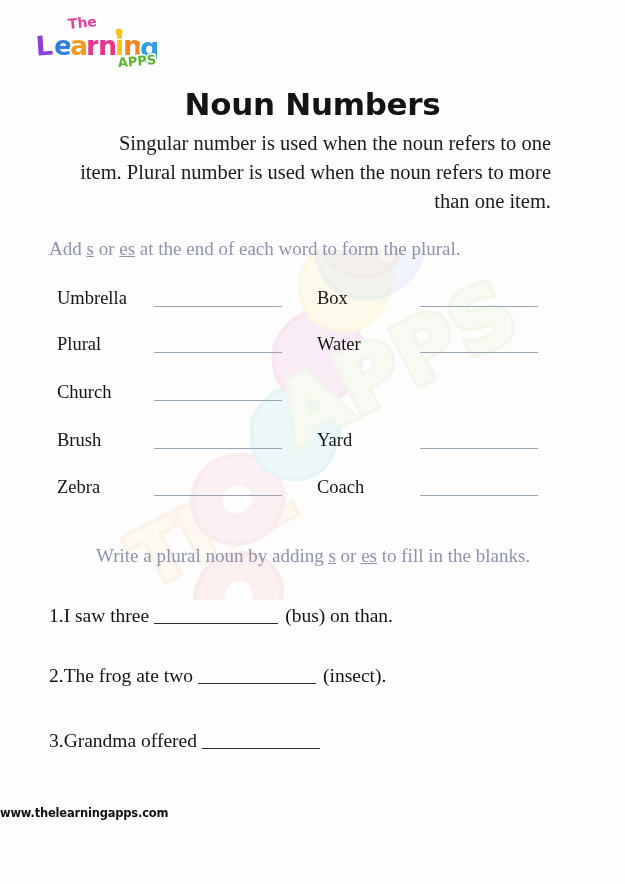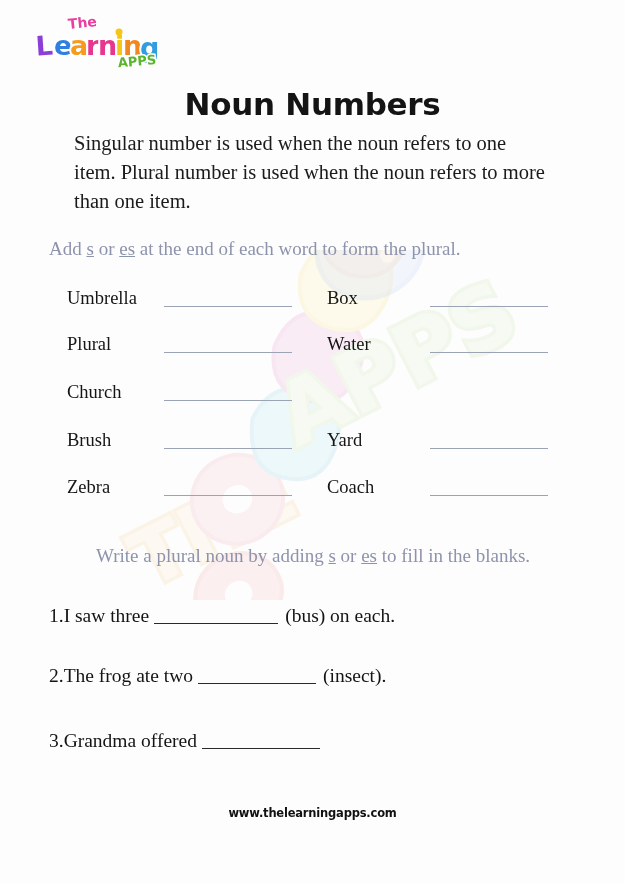--- a/index.html
+++ b/index.html
@@ -61,21 +61,21 @@
     z-index: 3;
     margin-top: 12px;
   }
 
   
   .intro {
     position: absolute;
     left: 74px;
     top: 129px;
     width: 477px;
-    text-align: left;
+    text-align: right;
     font-family: "Liberation Serif", serif;
     font-size: 20.5px;
     line-height: 29px;
     color: #1b1b1b;
     z-index: 3;
   }
 
   
   .instruction {
     position: absolute;
@@ -94,21 +94,20 @@
     position: absolute;
     left: 0; top: 0; right: 0; bottom: 0;
     z-index: 3;
     pointer-events: none;
   }
   .word-row {
     position: absolute;
     display: flex;
     align-items: center;
     pointer-events: auto;
-    margin-left: 10px;
   }
   .word-label {
     font-family: "Liberation Serif", serif;
     font-size: 18.5px;
     color: #151515;
     white-space: nowrap;
   }
   .blank-line {
     border-bottom: 1.4px solid #9aa4b4;
     height: 1px;
@@ -144,21 +143,20 @@
   }
   #question-1 { top: 605px; }
   #question-2 { top: 665px; }
   #question-3 { top: 730px; }
 
   
   .footer {
     position: absolute;
     left: 0; right: 0;
     top: 806px;
-    text-align: center;
     font-family: "DejaVu Sans", sans-serif;
     font-size: 11.5px;
     font-weight: bold;
     letter-spacing: -0.2px;
     color: #111111;
     z-index: 3;
   }
 </style>
 </head>
 <body>
@@ -280,21 +278,21 @@
   </div>
 
   <div class="instruction" id="instruction-2">
     <span>Write a plural noun by adding </span><u>s</u><span> or </span><u>es</u><span> to fill in the blanks.</span>
   </div>
 
   <div class="question" id="question-1">
     <span>1.</span>
       <span> I saw three</span>
     <span class="q-blank" style="width:124px"></span>
-    <span>(bus) on each.</span>
+    <span>(bus) on than.</span>
   </div>
 
   <div class="question" id="question-2">
     <span>2.</span>
       <span> The frog ate two</span>
     <span class="q-blank" style="width:118px"></span>
     <span>(insect).</span>
   </div>
 
   <div class="question" id="question-3">

